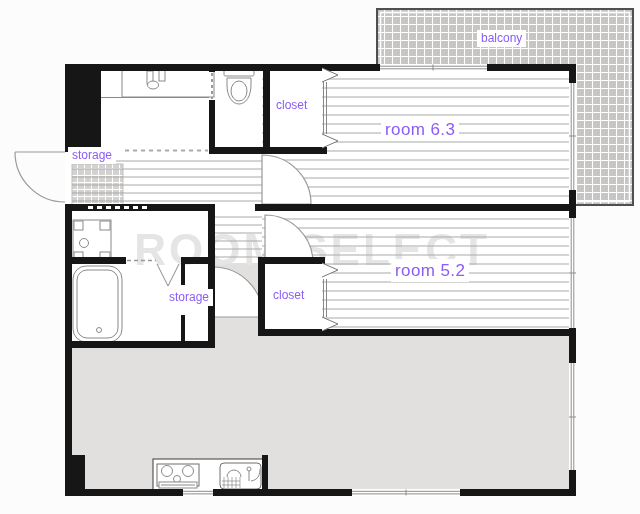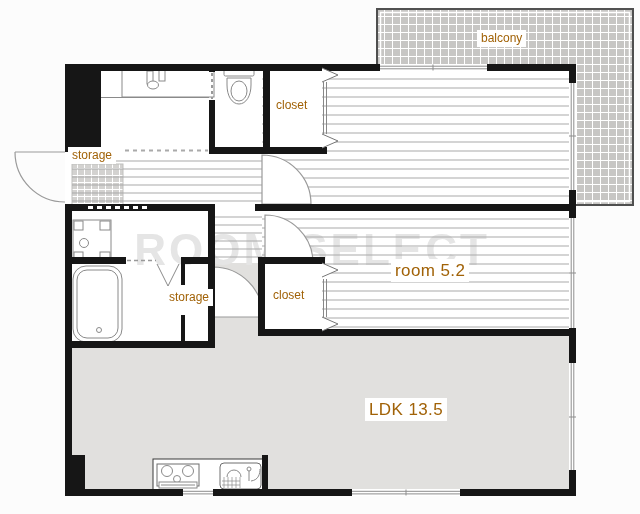--- a/index.html
+++ b/index.html
@@ -1,19 +1,19 @@
 <!DOCTYPE html>
 <html><head>
 <meta charset="utf-8">
 <style>
   html,body{margin:0;padding:0;background:#fcfcfc;}
   .stage{position:relative;width:640px;height:514px;overflow:hidden;
          font-family:"Liberation Sans",sans-serif;background:#fcfcfc;}
   .stage svg{position:absolute;left:0;top:0;}
-  .lbl{position:absolute;background:#ffffff;color:#a16207;white-space:nowrap;
+  .lbl{position:absolute;background:#ffffff;color:#8b5cf6;white-space:nowrap;
        line-height:1.25;padding:1px 4px;}
   .lbl.sm{font-size:12px;}
   .lbl.lg{font-size:17px;letter-spacing:.4px;}
   .wm{font-weight:bold;}
 </style>
 </head>
 <body>
 
 <div class="stage">
 <svg width="640" height="514" viewBox="0 0 640 514">
@@ -170,15 +170,15 @@
     <path d="M127,260.5H156" stroke="#999999" stroke-width="1.5" stroke-dasharray="4 3"></path>
     <path d="M212,73V99" stroke="#999999" stroke-width="2" stroke-dasharray="3 3"></path>
   </g>
 </svg>
 
 <div class="lbl sm" style="left:477px;top:30px;">balcony</div>
 <div class="lbl sm" style="left:272px;top:97px;">closet</div>
 <div class="lbl sm" style="left:68px;top:147px;">storage</div>
 <div class="lbl sm" style="left:165px;top:289px;">storage</div>
 <div class="lbl sm" style="left:269px;top:287px;">closet</div>
+<div class="lbl lg" style="left:381px;top:118px;">room 6.3</div>
 <div class="lbl lg" style="left:391px;top:259px;">room 5.2</div>
-<div class="lbl lg" style="left:365px;top:398px;">LDK 13.5</div>
 </div>
 
 </body></html>

